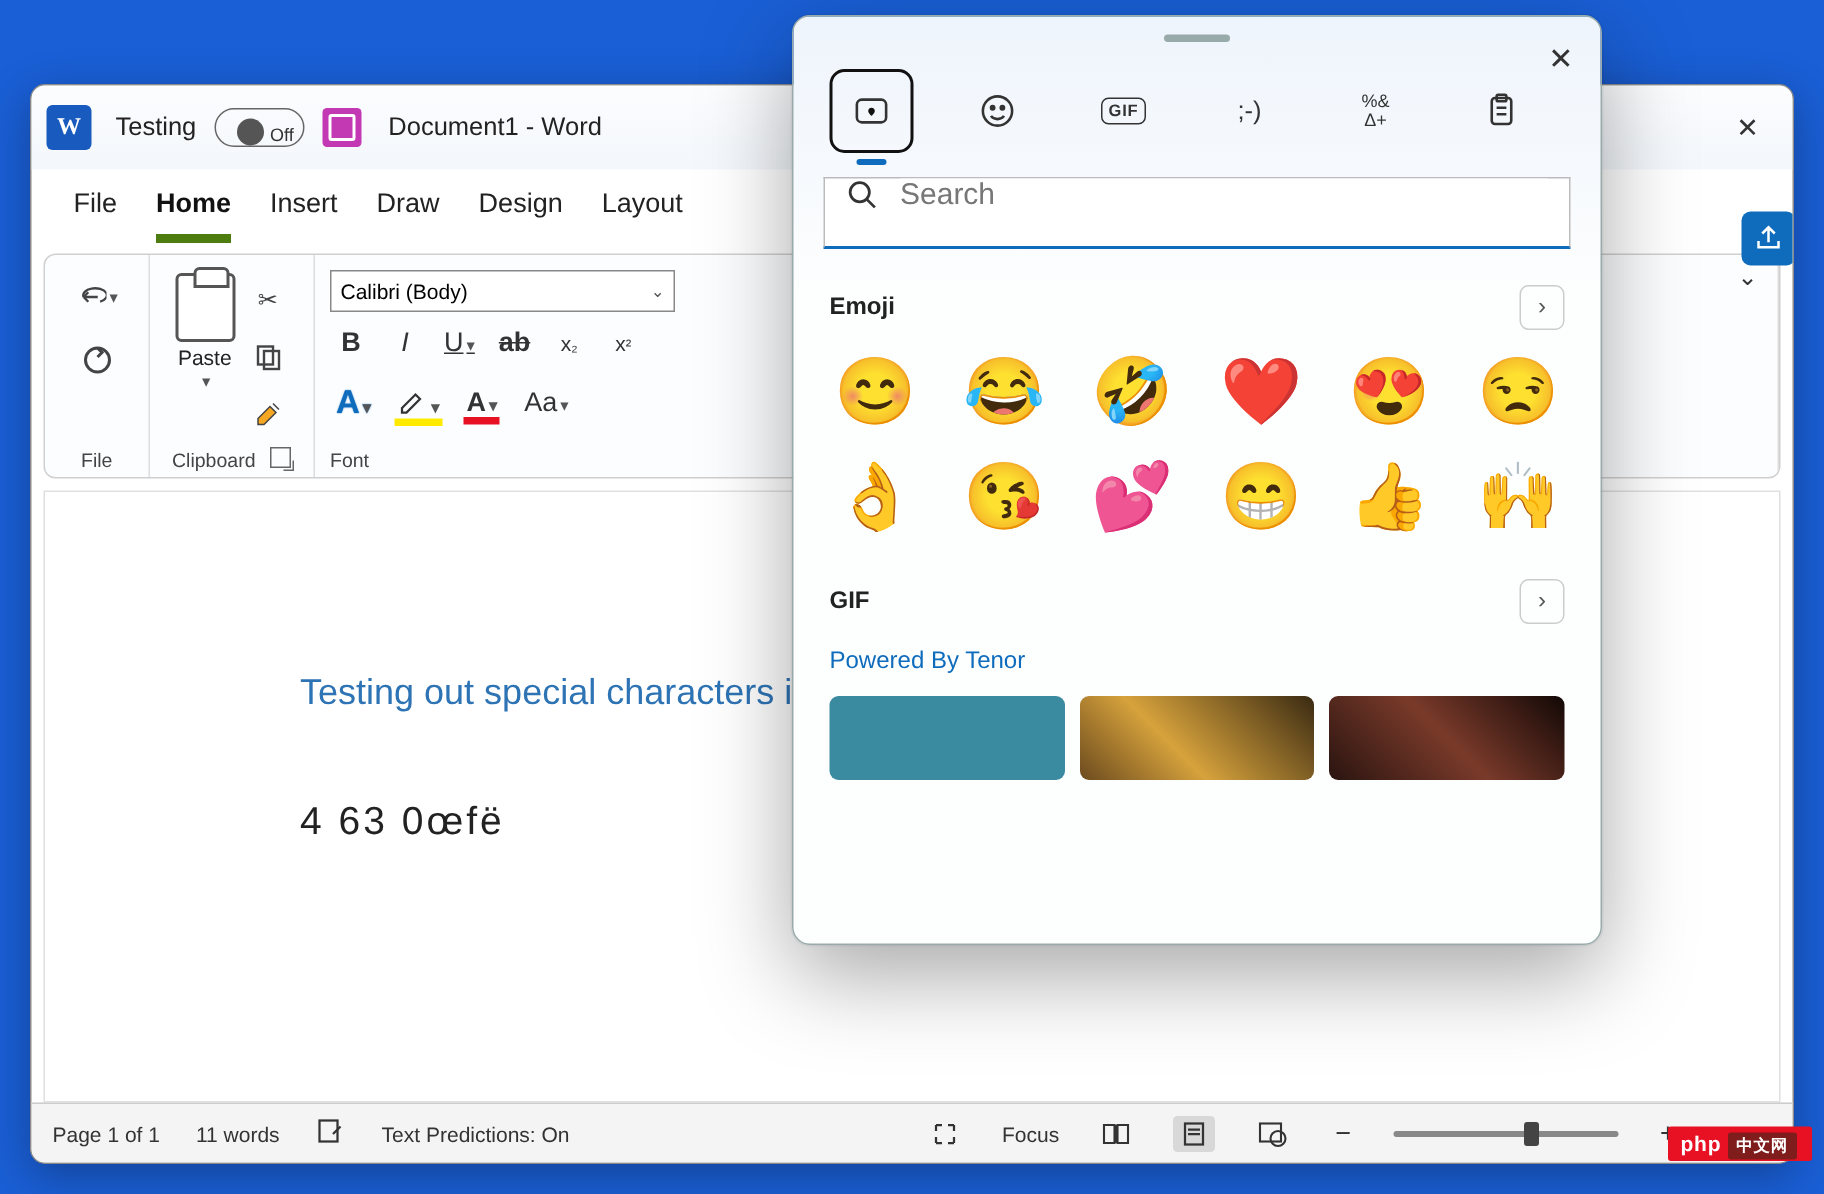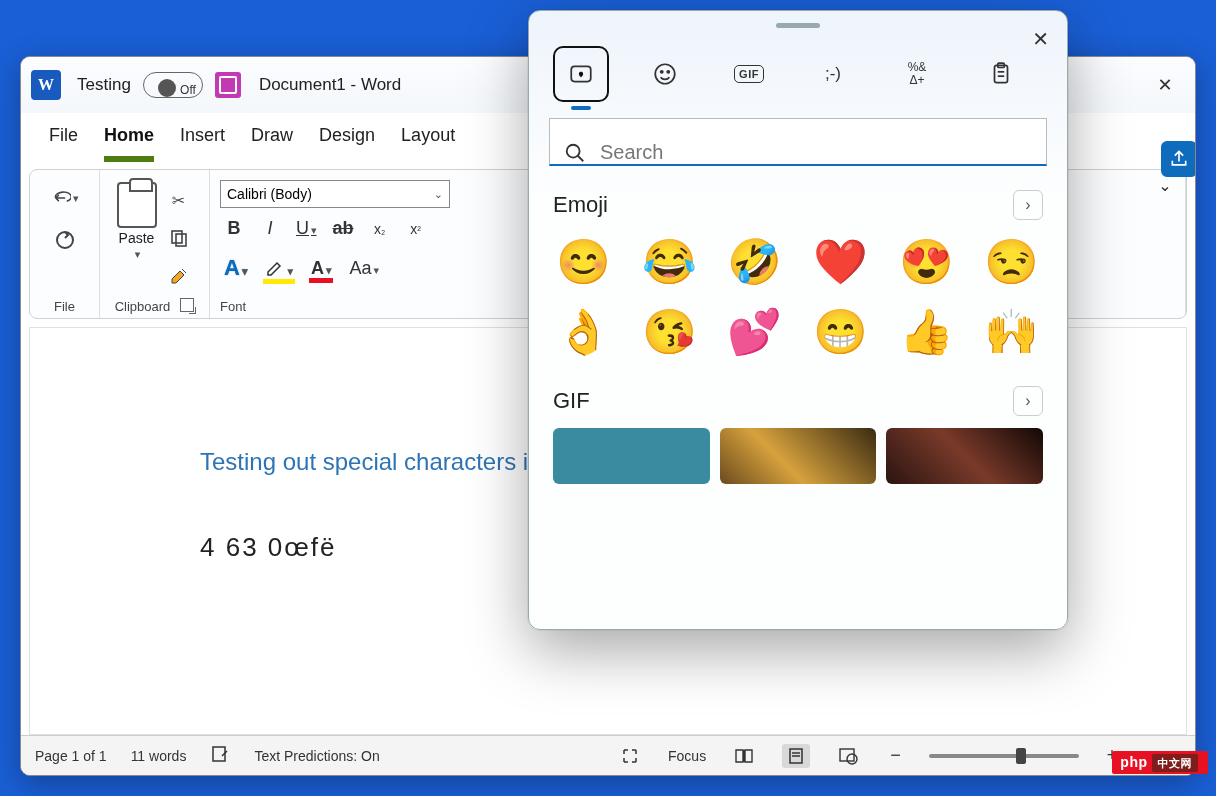--- a/index.html
+++ b/index.html
@@ -78,27 +78,27 @@
     display:flex; flex-direction:column; padding:12px 0 0; z-index:10;
   }
   .emoji-panel .drag { width:44px; height:5px; background:#9aa; border-radius:3px; margin:0 auto 8px;}
   .emoji-panel .ep-close { position:absolute; top:16px; right:18px; font-size:20px; color:#333; cursor:pointer;}
   .ep-tabs { display:flex; gap:28px; padding:10px 24px 16px; align-items:center;}
   .ep-tab { width:56px; height:56px; border:2px solid transparent; border-radius:10px; display:flex; align-items:center; justify-content:center; font-size:20px; color:#333; cursor:pointer; position:relative;}
   .ep-tab.active { border-color:#111;}
   .ep-tab.active::after { content:""; position:absolute; bottom:-10px; left:16px; right:16px; height:4px; background:#0f6cbd; border-radius:2px;}
   .ep-tab svg { width:26px; height:26px; stroke:#333; fill:none; stroke-width:1.6;}
   .ep-tab .gif-box { border:1.5px solid #333; border-radius:5px; padding:2px 4px; font-size:11px; font-weight:bold; letter-spacing:.5px;}
-  .ep-search { margin:0 20px; height:48px; background:#fff; border:1px solid #bbb; border-bottom:2px solid #0f6cbd; display:flex; align-items:flex-end; padding:0 14px; gap:14px;}
+  .ep-search { margin:0 20px; height:48px; background:#fff; border:1px solid #bbb; border-bottom:2px solid #0f6cbd; display:flex; align-items:flex-start; padding:0 14px; gap:14px;}
   .ep-search input { border:none; outline:none; font-size:20px; flex:1; color:#333;}
   .ep-search input::placeholder { color:#777;}
   .ep-body { flex:1; overflow:auto; padding:16px 20px 0; position:relative;}
   .ep-body::-webkit-scrollbar { width:6px;} .ep-body::-webkit-scrollbar-thumb { background:#888; border-radius:3px;}
   .ep-section { display:flex; align-items:center; justify-content:space-between; padding:8px 4px 12px;}
-  .ep-section h3 { font-size:22px; font-weight:400; color:#222;}
+  .ep-section h3 { font-size:16px; font-weight:700; color:#222;}
   .ep-more { width:30px; height:30px; border:1px solid #ccc; border-radius:6px; display:flex; align-items:center; justify-content:center; color:#555; cursor:pointer;}
   .emoji-grid { display:grid; grid-template-columns:repeat(6,1fr); gap:26px 24px; padding:8px 4px 24px;}
   .emoji-cell { font-size:44px; text-align:center; cursor:pointer; line-height:1;}
   .gif-note { color:#0f6cbd; font-size:16px; padding:4px 4px 14px;}
   .gif-row { display:flex; gap:10px; padding:0 4px 10px;}
   .gif-thumb { flex:1; height:56px; border-radius:6px;}
   .g1 { background:#3a8aa0;}
   .g2 { background:linear-gradient(45deg,#6b4a1e,#d6a23c 40%,#3a2a12);}
   .g3 { background:linear-gradient(45deg,#2a1410,#7a3a2a 50%,#120806);}
 
@@ -334,20 +334,21 @@
       <div class="emoji-cell">😁</div>
       <div class="emoji-cell">👍</div>
       <div class="emoji-cell">🙌</div>
     </div>
     <div class="ep-section">
       <h3>GIF</h3>
       <div class="ep-more">
           <span>›</span>
         </div>
     </div>
+    <div class="gif-note">Powered By Tenor</div>
     <div class="gif-row">
       <div class="gif-thumb g1"></div>
       <div class="gif-thumb g2"></div>
       <div class="gif-thumb g3"></div>
     </div>
   </div>
 </div>
 
 <div class="php-badge">
   <span>php</span><span class="dark">中文网</span>

